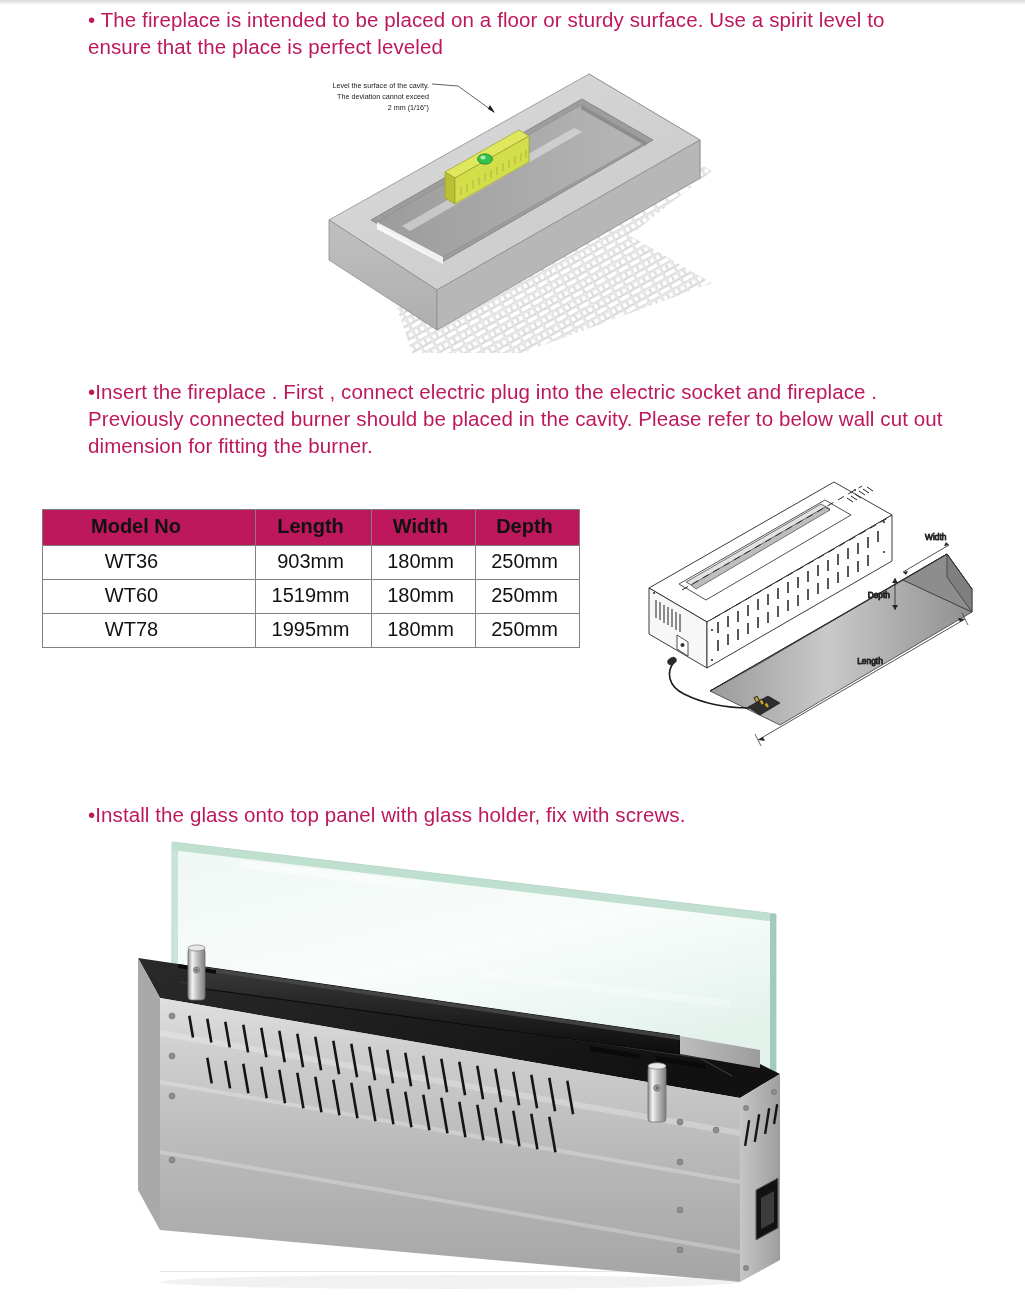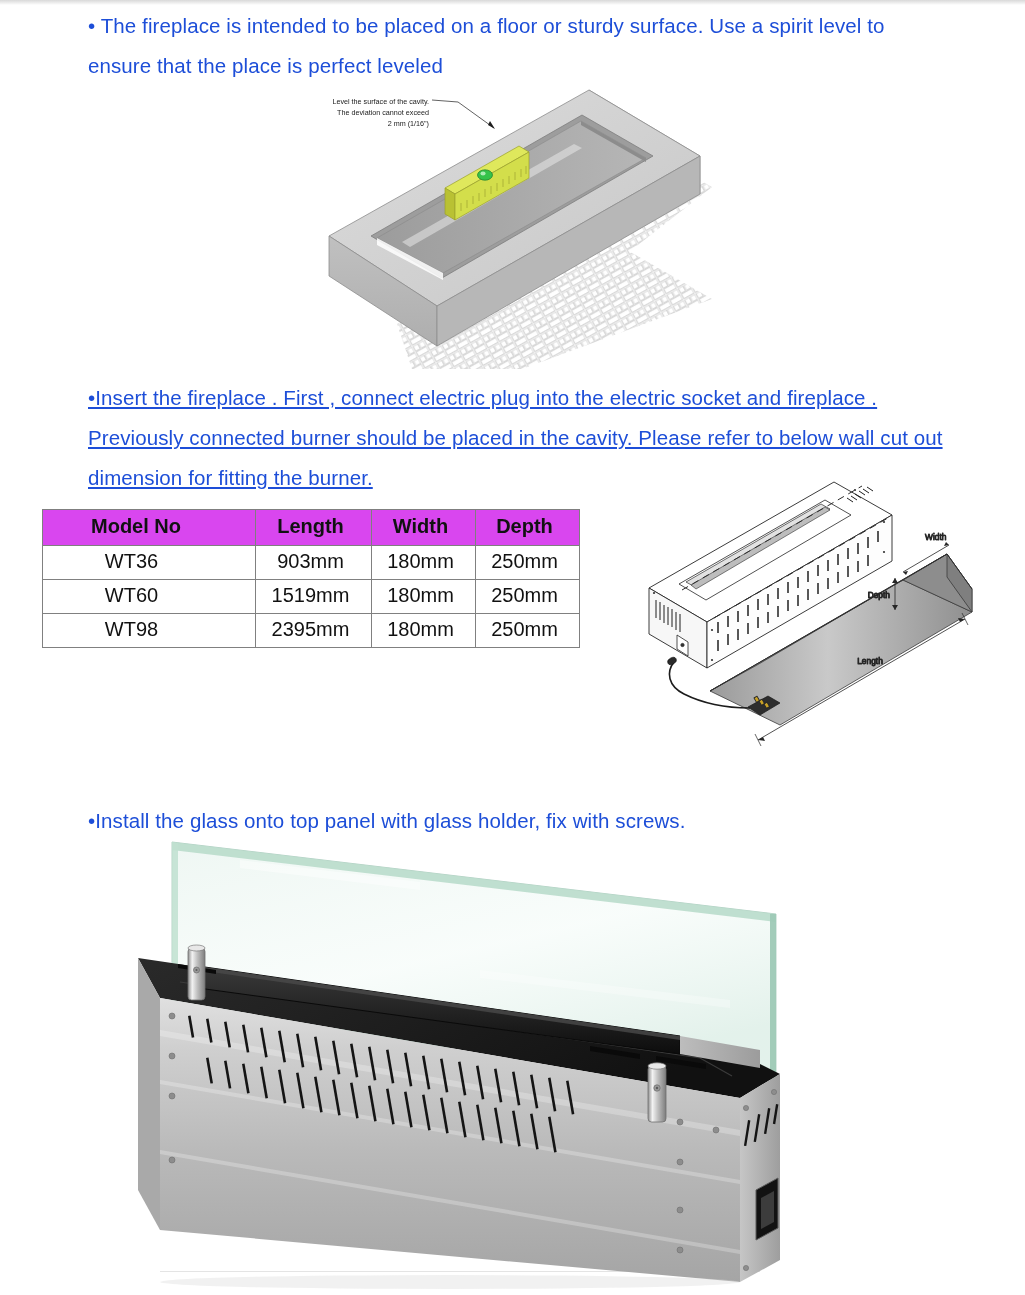--- a/index.html
+++ b/index.html
@@ -25,32 +25,32 @@
     position: absolute;
     left: 160px; top: 1271px;
     width: 600px; height: 1px;
     background: #e4e4e4;
   }
 
   
   .para {
     position: absolute;
     font-size: 20.5px;
-    line-height: 40px;
-    color: #1d4ed8;
+    line-height: 27px;
+    color: #be185d;
     letter-spacing: 0.1px;
   }
   #para-1 { left: 88px; top: 6px;   width: 840px; }
-  #para-2 { left: 88px; top: 378px; width: 860px; text-decoration: underline; }
+  #para-2 { left: 88px; top: 378px; width: 860px; }
   #para-3 { left: 88px; top: 785px; width: 860px; margin-top: 16px; }
 
   
   #fig-cavity {
     position: absolute;
-    left: 282px; top: 84px;
+    left: 282px; top: 68px;
     width: 430px; height: 285px;
   }
   #fig-cavity svg { display:block; width:100%; height:100%; }
   .lvl-label {
     font-family: "Liberation Sans", sans-serif;
     font-size: 7.2px;
     fill: #1a1a1a;
   }
 
   
@@ -73,21 +73,21 @@
     border: 1px solid #808080;
     height: 31px;
     font-size: 20px;
     color: #111;
     text-align: center;
     padding: 0 6px 2px 0;
     vertical-align: middle;
     font-weight: normal;
   }
   table.spec thead th {
-    background: #d946ef;
+    background: #be185d;
     font-weight: bold;
     height: 33px;
     border-color: #7f7f7f;
   }
   table.spec thead th.h-model { padding-right: 26px; }
   table.spec tbody td.v-model { padding-right: 35px; }
   table.spec tbody td.v-num   { padding-right: 6px; }
   
   table.spec { border: 1px solid #7f7f7f; }
 
@@ -232,22 +232,22 @@
         <td class="v-num">180mm</td>
         <td class="v-num">250mm</td>
       </tr>
       <tr>
         <td class="v-model">WT60</td>
         <td class="v-num">1519mm</td>
         <td class="v-num">180mm</td>
         <td class="v-num">250mm</td>
       </tr>
       <tr>
-        <td class="v-model">WT98</td>
-        <td class="v-num">2395mm</td>
+        <td class="v-model">WT78</td>
+        <td class="v-num">1995mm</td>
         <td class="v-num">180mm</td>
         <td class="v-num">250mm</td>
       </tr>
     </tbody>
   </table>
 </div>
 
 <div id="fig-burner">
   <svg viewBox="0 0 398 278" xmlns="http://www.w3.org/2000/svg">
     <defs>

